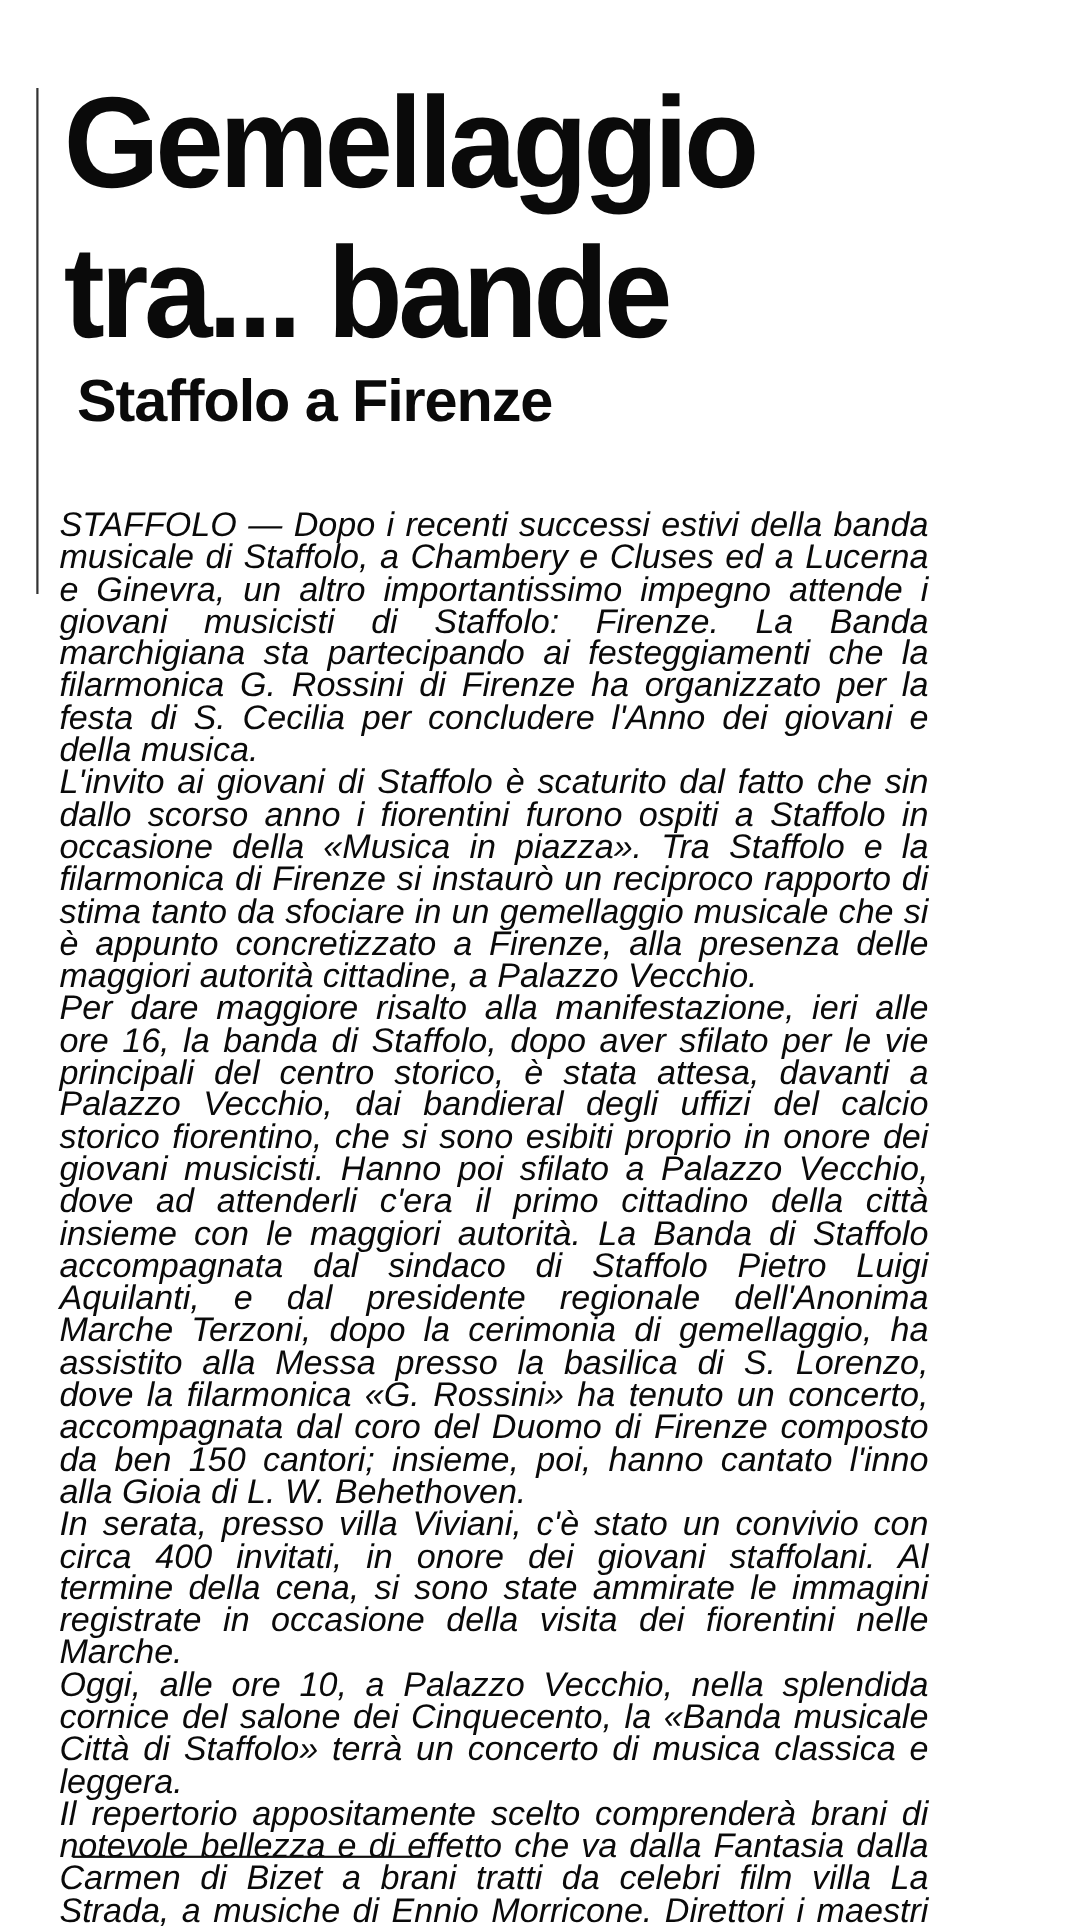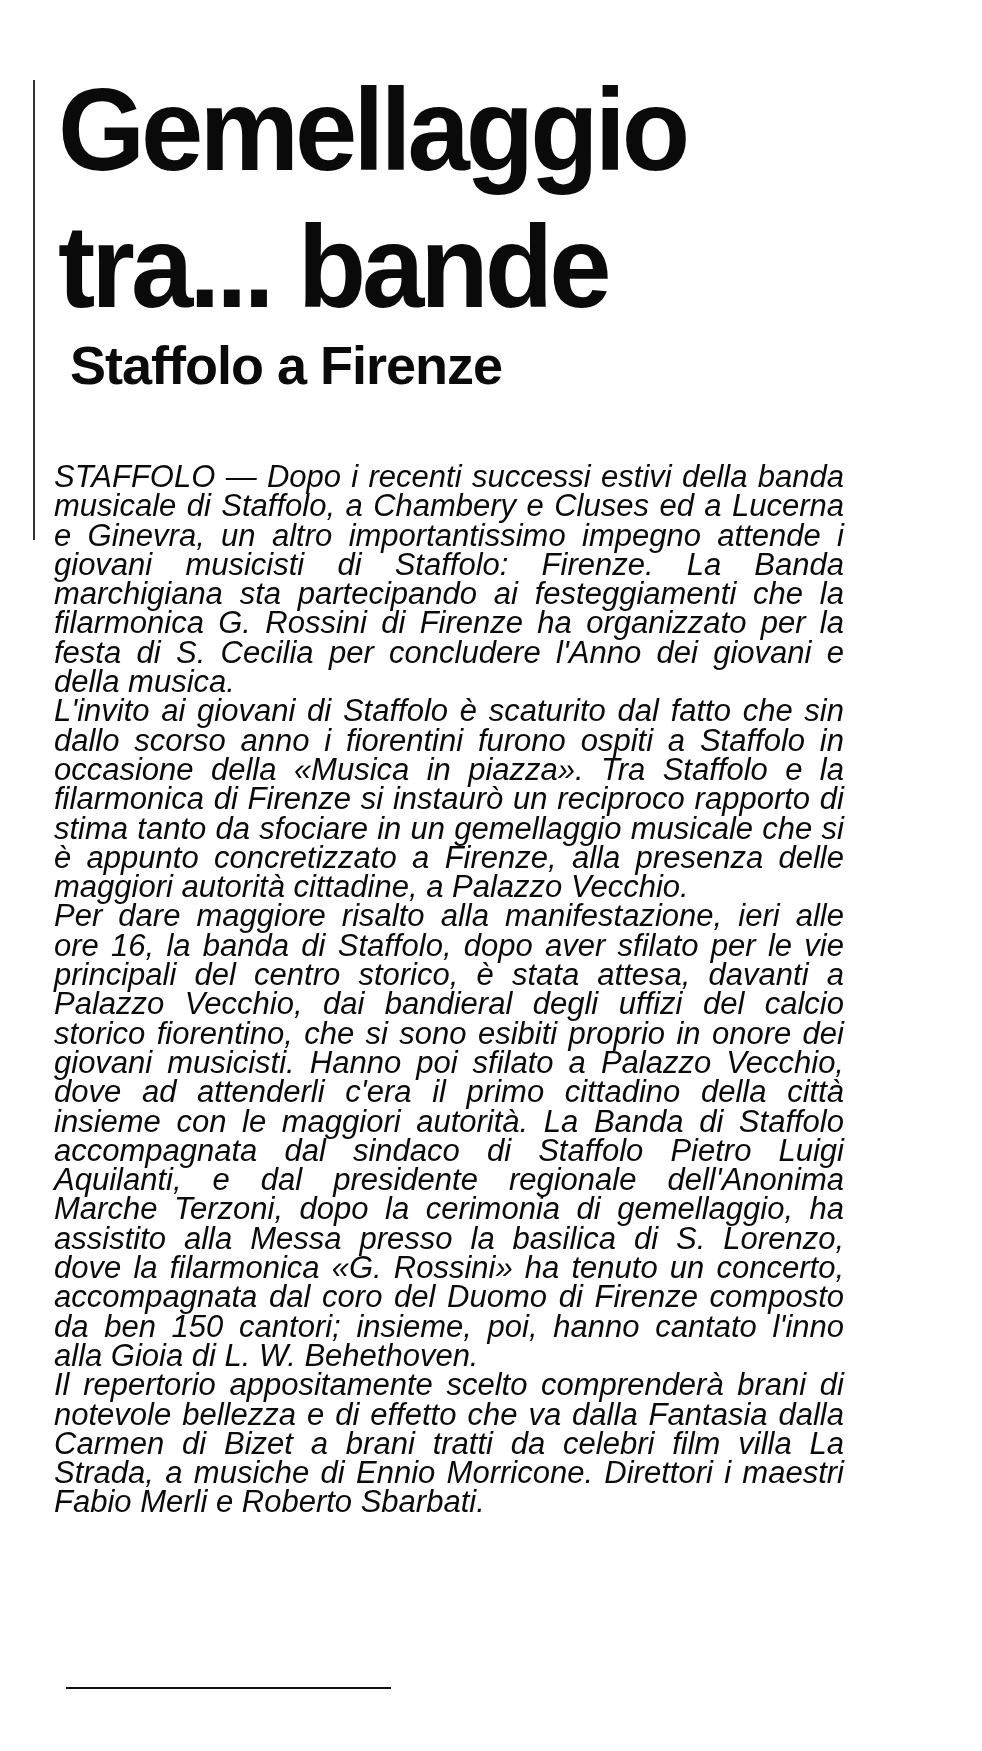--- a/index.html
+++ b/index.html
@@ -17,15 +17,17 @@
 <div class="vline"></div>
 <h1 class="h1">
   <span>Gemellaggio</span><br>
   <span>tra... bande</span>
 </h1>
 <h2 class="h2">Staffolo a Firenze</h2>
 <div class="body">
   <p>STAFFOLO — Dopo i recenti successi estivi della banda musicale di Staffolo, a Chambery e Cluses ed a Lucerna e Ginevra, un altro importantissimo impegno attende i giovani musicisti di Staffolo: Firenze. La Banda marchigiana sta partecipando ai festeggiamenti che la filarmonica G. Rossini di Firenze ha organizzato per la festa di S. Cecilia per concludere l'Anno dei giovani e della musica.</p>
   <p>L'invito ai giovani di Staffolo è scaturito dal fatto che sin dallo scorso anno i fiorentini furono ospiti a Staffolo in occasione della «Musica in piazza». Tra Staffolo e la filarmonica di Firenze si instaurò un reciproco rapporto di stima tanto da sfociare in un gemellaggio musicale che si è appunto concretizzato a Firenze, alla presenza delle maggiori autorità cittadine, a Palazzo Vecchio.</p>
   <p>Per dare maggiore risalto alla manifestazione, ieri alle ore 16, la banda di Staffolo, dopo aver sfilato per le vie principali del centro storico, è stata attesa, davanti a Palazzo Vecchio, dai bandieral degli uffizi del calcio storico fiorentino, che si sono esibiti proprio in onore dei giovani musicisti. Hanno poi sfilato a Palazzo Vecchio, dove ad attenderli c'era il primo cittadino della città insieme con le maggiori autorità. La Banda di Staffolo accompagnata dal sindaco di Staffolo Pietro Luigi Aquilanti, e dal presidente regionale dell'Anonima Marche Terzoni, dopo la cerimonia di gemellaggio, ha assistito alla Messa presso la basilica di S. Lorenzo, dove la filarmonica «G. Rossini» ha tenuto un concerto, accompagnata dal coro del Duomo di Firenze composto da ben 150 cantori; insieme, poi, hanno cantato l'inno alla Gioia di L. W. Behethoven.</p>
+  <p>In serata, presso villa Viviani, c'è stato un convivio con circa 400 invitati, in onore dei giovani staffolani. Al termine della cena, si sono state ammirate le immagini registrate in occasione della visita dei fiorentini nelle Marche.</p>
+  <p>Oggi, alle ore 10, a Palazzo Vecchio, nella splendida cornice del salone dei Cinquecento, la «Banda musicale Città di Staffolo» terrà un concerto di musica classica e leggera.</p>
   <p>Il repertorio appositamente scelto comprenderà brani di notevole bellezza e di effetto che va dalla Fantasia dalla Carmen di Bizet a brani tratti da celebri film villa La Strada, a musiche di Ennio Morricone. Direttori i maestri Fabio Merli e Roberto Sbarbati.</p>
 </div>
 <div class="rule"></div>
 
 </body></html>

